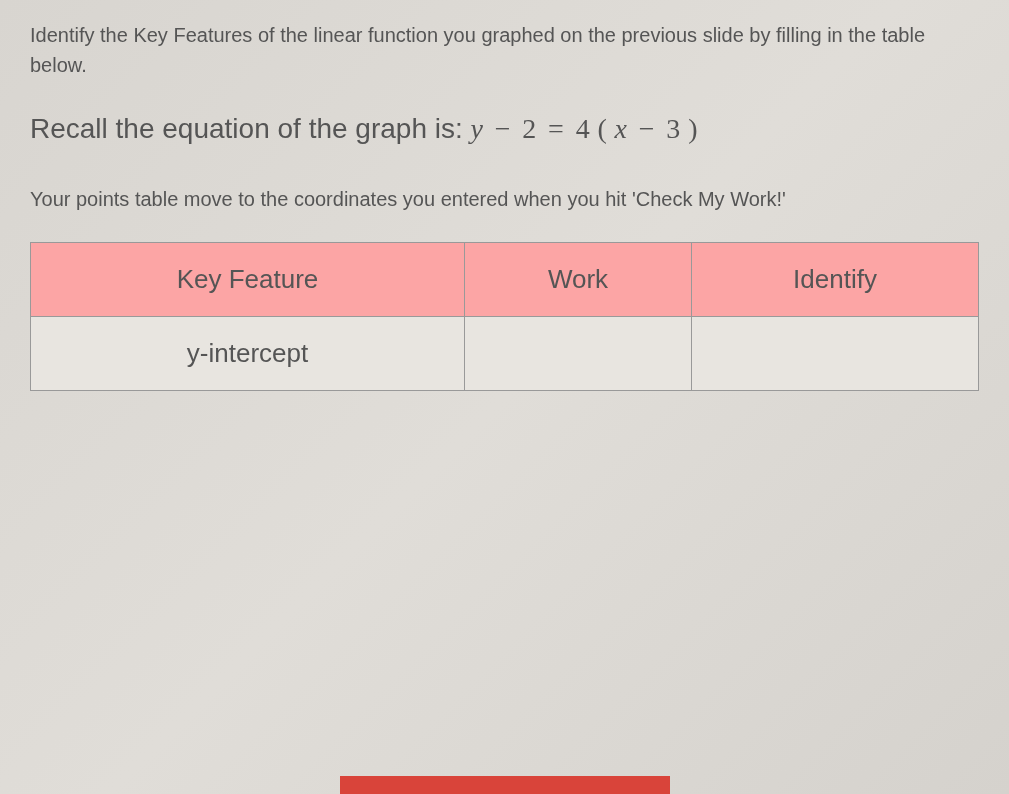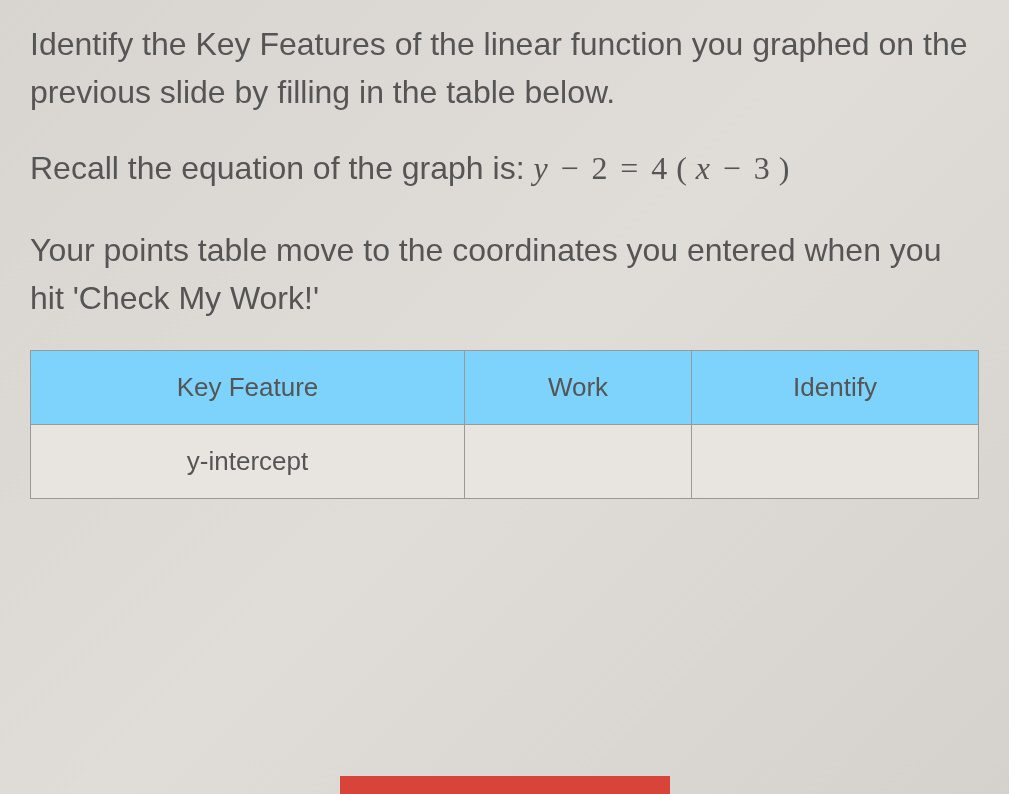--- a/index.html
+++ b/index.html
@@ -11,27 +11,27 @@
       width: 1009px;
       height: 794px;
       background: linear-gradient(135deg, #d8d5d0 0%, #e0ddd8 50%, #d5d2cd 100%);
       font-family: Arial, Helvetica, sans-serif;
       padding: 20px 30px;
       color: #4a4a4a;
       position: relative;
       overflow: hidden;
     }
     .paragraph {
-      font-size: 32px;
+      font-size: 20px;
       line-height: 1.5;
       color: #555;
       margin-bottom: 28px;
     }
     .equation-line {
-      font-size: 32px;
+      font-size: 28px;
       line-height: 1.5;
       color: #555;
       margin-bottom: 34px;
     }
     .math {
       font-family: 'Times New Roman', Times, serif;
       font-style: italic;
     }
     .math-num {
       font-family: 'Times New Roman', Times, serif;
@@ -50,21 +50,21 @@
     }
     th, td {
       border: 1px solid #999;
       padding: 21px 14px;
       text-align: center;
       font-size: 26px;
       color: #555;
       font-weight: normal;
     }
     th {
-      background: #7dd3fc;
+      background: #fca5a5;
     }
     td.value-cell, td.feedback-cell {
       background: #e8e5e0;
     }
     .red-bar {
       position: absolute;
       bottom: 0;
       left: 340px;
       width: 330px;
       height: 18px;

